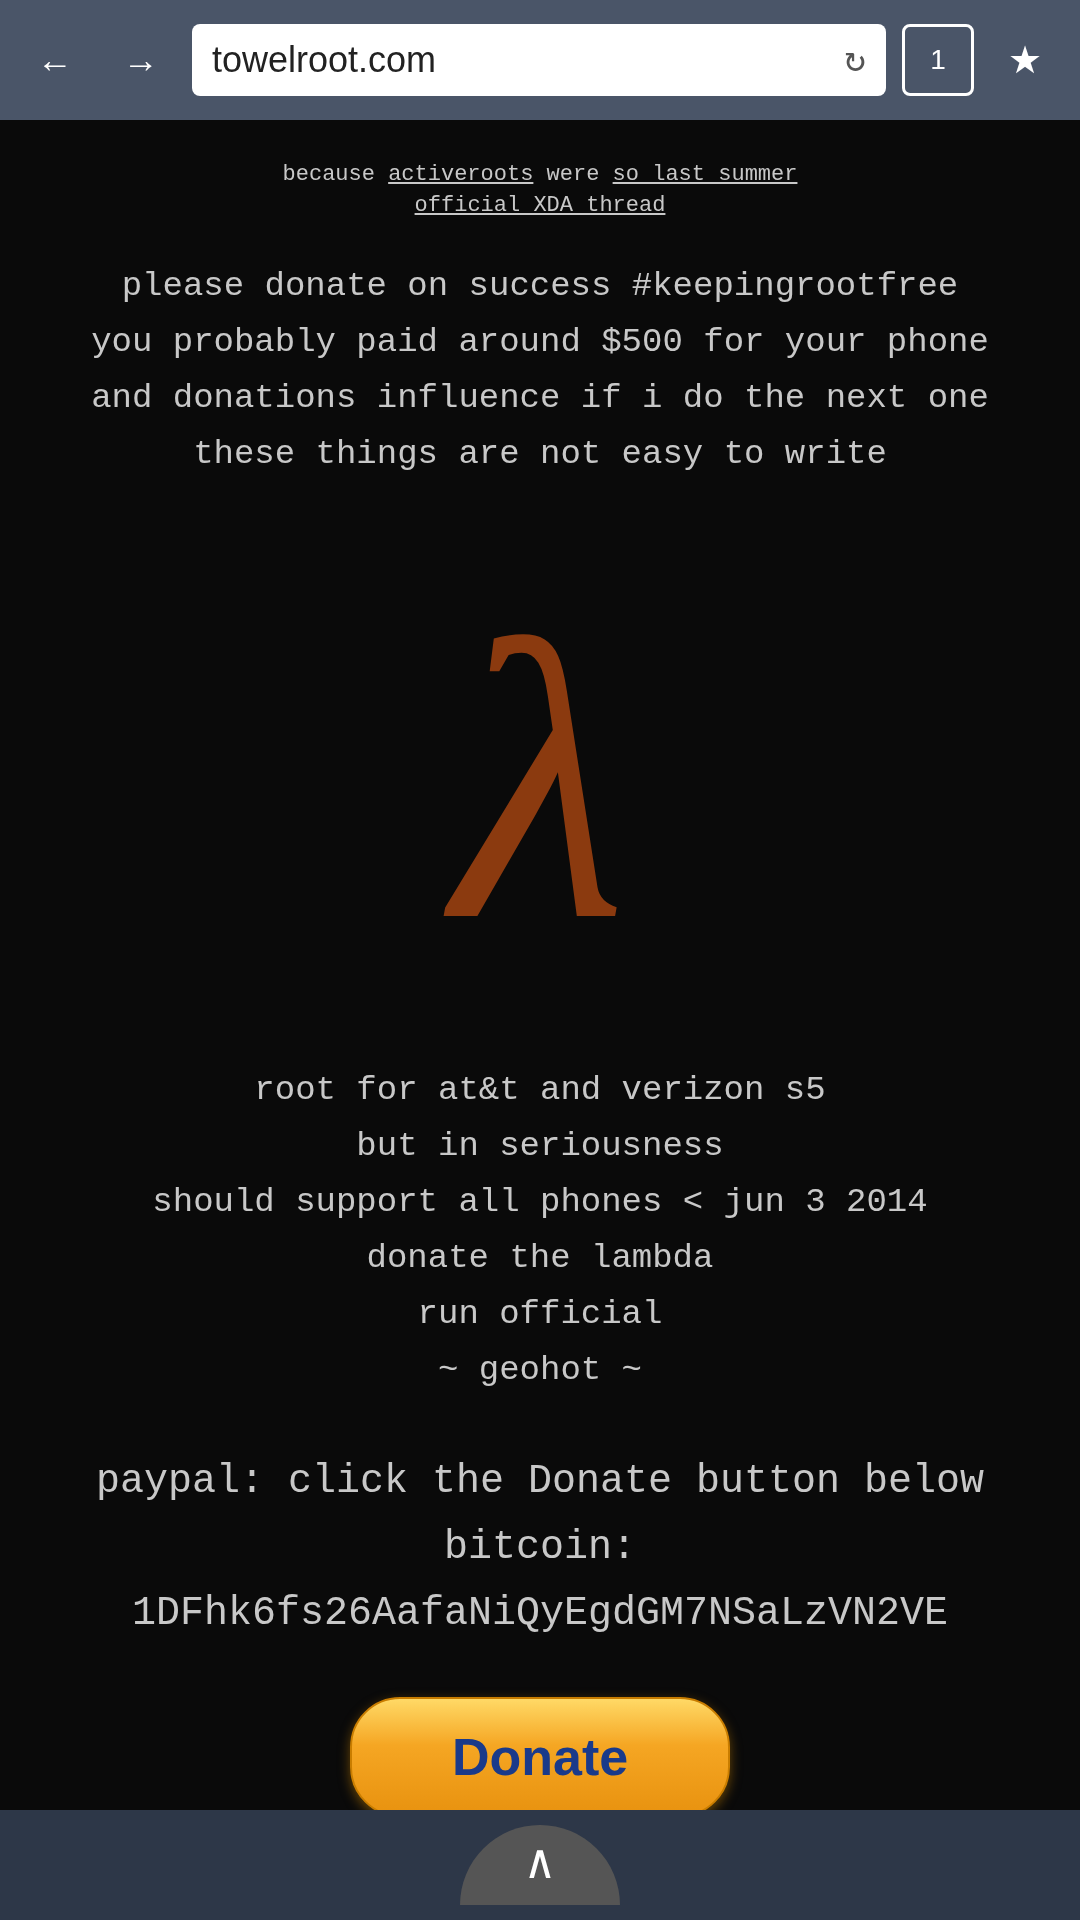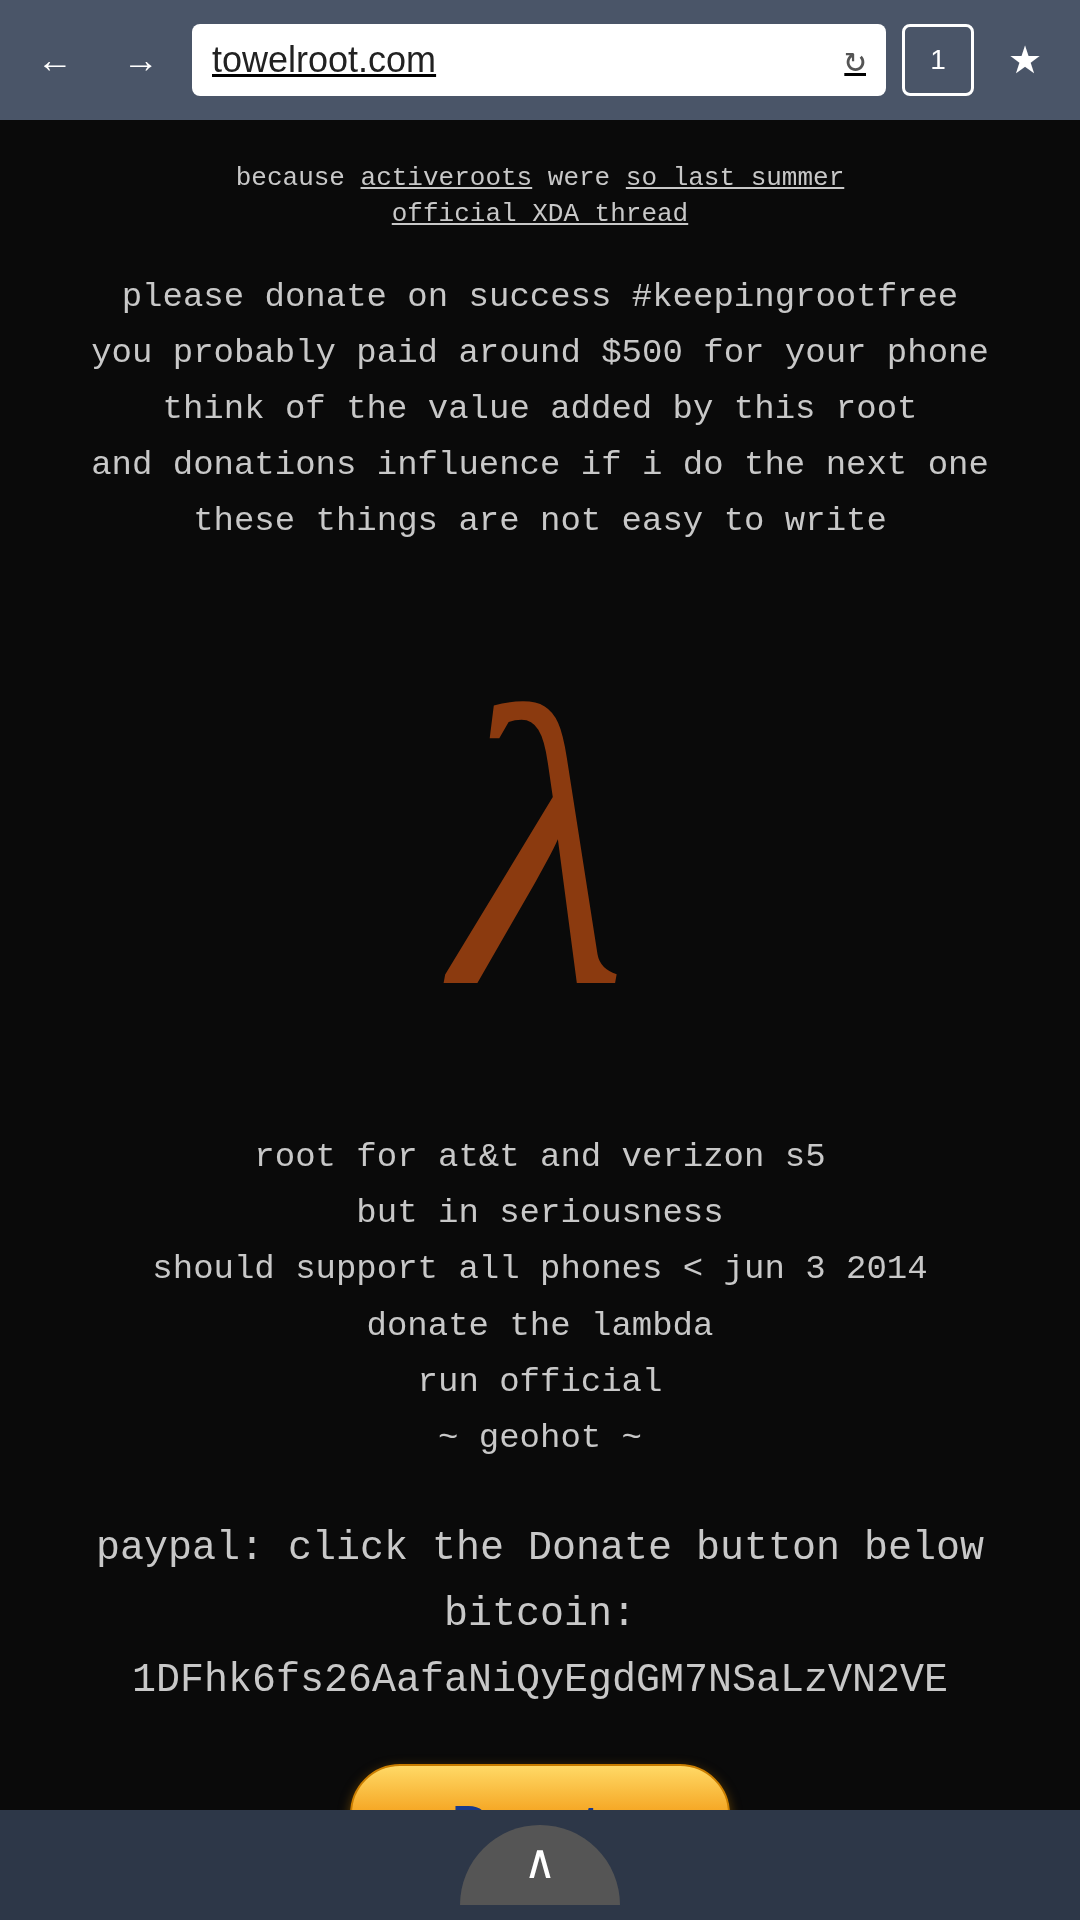--- a/index.html
+++ b/index.html
@@ -38,21 +38,20 @@
 
     .address-bar {
       flex: 1;
       background: #fff;
       border-radius: 8px;
       padding: 12px 20px;
       display: flex;
       align-items: center;
       justify-content: space-between;
       height: 72px;
-      text-decoration: underline;
     }
 
     .address-text {
       font-size: 36px;
       color: #222;
       font-family: Arial, sans-serif;
     }
 
     .reload-icon {
       font-size: 36px;
@@ -92,21 +91,21 @@
       padding: 40px 30px;
       color: #d0d0d0;
     }
 
     .links-section {
       text-align: center;
       margin-bottom: 36px;
     }
 
     .links-line {
-      font-size: 26px;
+      font-size: 22px;
       line-height: 1.4;
       color: #c8c8c8;
     }
 
     .link-text {
       text-decoration: underline;
       color: #c8c8c8;
       cursor: pointer;
     }
 
@@ -239,21 +238,20 @@
       <span>because </span><span class="link-text">activeroots</span><span> were </span><span class="link-text">so last summer</span>
     </div>
     <div class="links-line">
       <span class="link-text">official XDA thread</span>
     </div>
   </div>
 
   <div class="donate-message">
     <p>please donate on success #keepingrootfree</p>
     <p>you probably paid around $500 for your phone</p>
-    <p>think of the value added by this root</p>
     <p>and donations influence if i do the next one</p>
     <p>these things are not easy to write</p>
   </div>
 
   <div class="lambda-container">
     <span class="lambda-symbol">λ</span>
   </div>
 
   <div class="instructions">
     <p>root for at&amp;t and verizon s5</p>

